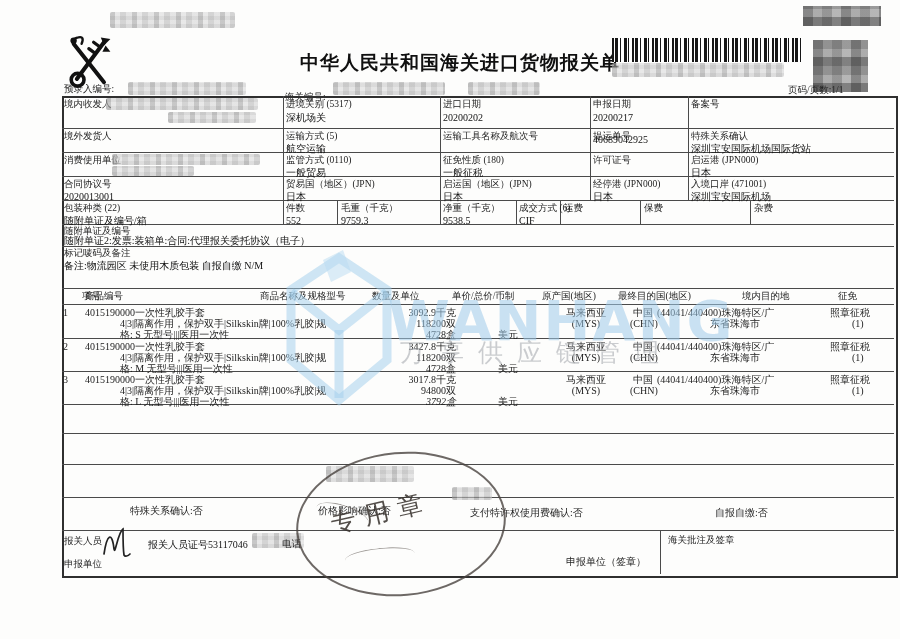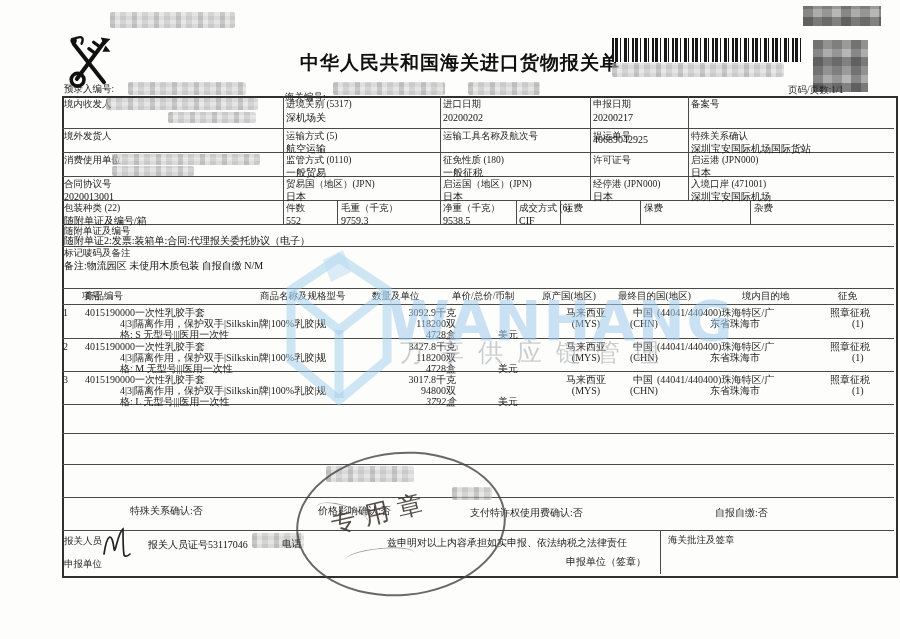--- a/index.html
+++ b/index.html
@@ -254,21 +254,20 @@
   <span class="t" style="left:470px;top:507px;">支付特许权使用费确认:否</span>
   <span class="t" style="left:715px;top:507px;">自报自缴:否</span>
 
   <span class="t lbl" style="left:64px;top:536px;">报关人员</span>
   <svg class="sig" style="left:98px;top:524px;width:46px;height:36px;" viewBox="0 0 46 36">
     <path d="M6 30 C9 10 14 7 16 25 C17 32 20 8 25 5 C25 13 25 25 26 31 C27 33 30 32 32 30" stroke="#222" stroke-width="1.7" fill="none" stroke-linecap="round"></path>
   </svg>
   <span class="t val" style="left:148px;top:539px;">报关人员证号53117046</span>
   <div class="blur" style="left:252px;top:533px;width:52px;height:15px;"></div>
   <span class="t lbl" style="left:282px;top:539px;">电话</span>
-  <span class="t" style="left:387px;top:537px;">兹申明对以上内容承担如实申报、依法纳税之法律责任</span>
   <span class="t" style="left:566px;top:556px;">申报单位（签章）</span>
   <span class="t lbl" style="left:668px;top:535px;">海关批注及签章</span>
   <span class="t lbl" style="left:64px;top:559px;">申报单位</span>
 
   <div id="stamp"></div>
   <div id="stamp-text">专用章</div>
   <div class="scribble" style="left:315px;top:505px;width:55px;height:20px;transform:rotate(18deg);"></div>
   <div class="scribble" style="left:345px;top:548px;width:70px;height:16px;transform:rotate(-6deg);"></div>
   <div class="blur" style="left:326px;top:466px;width:88px;height:16px;"></div>
   <div class="blur" style="left:452px;top:487px;width:40px;height:13px;"></div>

